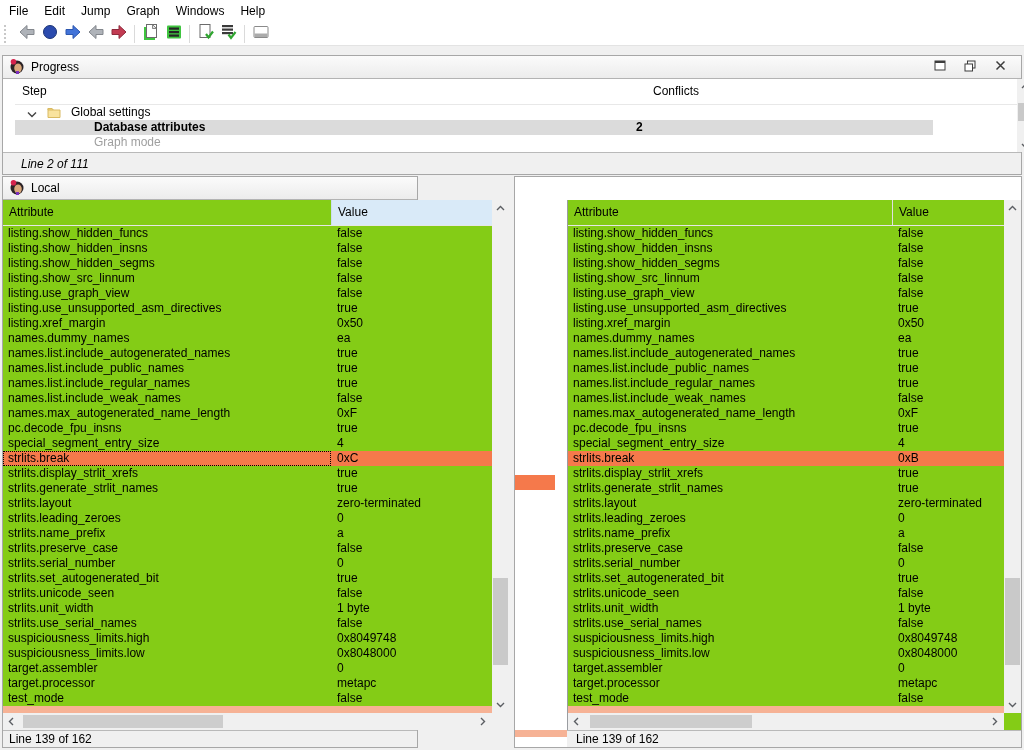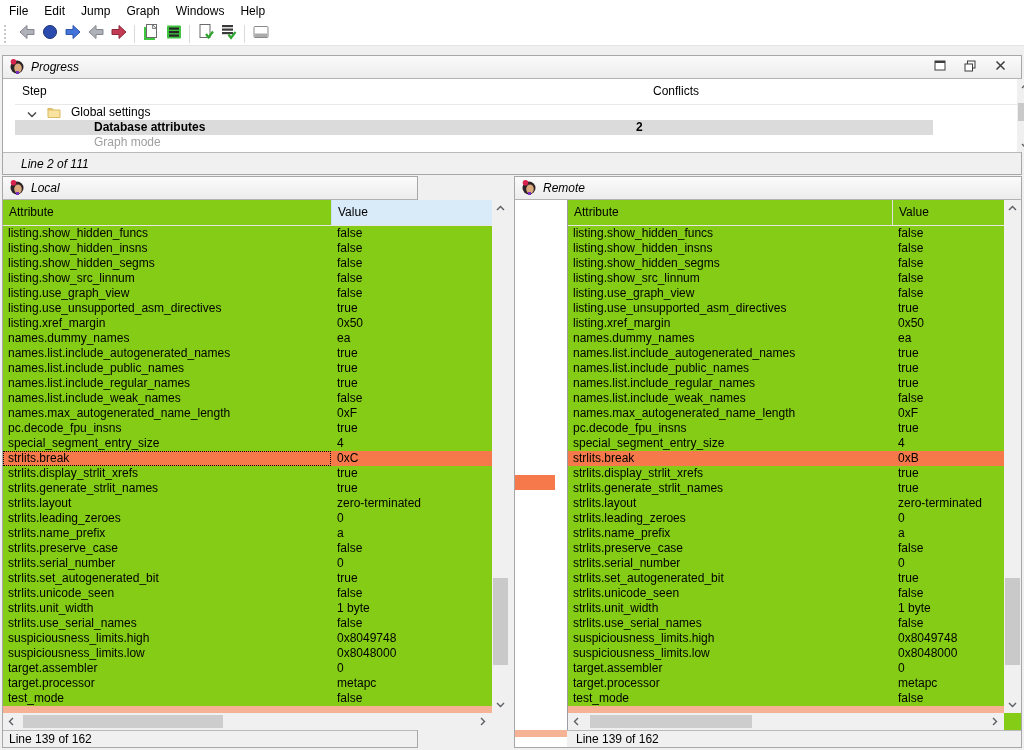--- a/index.html
+++ b/index.html
@@ -11,21 +11,21 @@
   .menubar { position:absolute; left:0; top:0; width:1024px; height:22px; background:#FFF; display:flex; align-items:center; padding-left:1px; }
   .menu-item { padding:1px 8px; cursor:default; }
   .toolbar { position:absolute; left:0; top:22px; width:1024px; height:24px; background:#FFF; border-bottom:1px solid #E3E3E3; display:flex; align-items:center; }
   .tb-handle { width:6px; height:18px; border-left:2px dotted #C8C8C8; margin:0 5px 0 4px; }
   .tb-btn { width:23px; height:22px; display:flex; align-items:center; justify-content:center; }
   .tb-sep { width:1px; height:18px; background:#DADADA; margin:0 4px; }
 
   
   .window { position:absolute; background:#FFF; border:1px solid #A7A7A7; }
   .titlebar { position:absolute; left:0; top:0; right:0; height:23px; background:linear-gradient(#FBFBFB,#ECECEC); border-bottom:1px solid #B3B3B3; display:flex; align-items:center; padding:0 6px; }
-  .titlebar .title { margin-left:6px;font-style:italic; }
+  .titlebar .title { margin-left:6px; }
   .win-buttons { margin-left:auto; display:flex; gap:16px; align-items:center; padding-right:8px; }
   .win-btn { width:14px; height:14px; display:flex; align-items:center; justify-content:center; }
   .statusbar { position:absolute; left:0; right:0; background:#F0F0F0; border-top:1px solid #B9B9B9; display:flex; align-items:center; }
 
   
   #progress-window { left:2px; top:55px; width:1020px; height:120px; }
   #progress-tree { position:absolute; left:12px; top:23px; width:1018px; height:73px; background:#FFF; overflow:hidden; }
   .tree-head { position:relative; height:26px; border-bottom:1px solid #E8E8E8; }
   .tree-head .h-step { position:absolute; left:7px; line-height:25px; }
   .tree-head .h-conf { position:absolute; left:638px; line-height:25px; }
@@ -418,29 +418,20 @@
             </svg>
           </div>
       </div>
     </div>
     <div class="statusbar panel-status" id="local-status">
       <span>Line 139 of 162</span>
     </div>
   </div>
 
   <div class="window" id="remote-window">
-    <div class="titlebar">
-      <span><svg width="16" height="16" viewBox="0 0 16 16">
-            <circle cx="8" cy="9" r="6.5" fill="#2A2226"></circle>
-            <ellipse cx="9" cy="10" rx="3.8" ry="4.6" fill="#D9A87C"></ellipse>
-            <circle cx="4.5" cy="3.8" r="2.8" fill="#D6224C"></circle>
-            <rect x="7" y="13" width="3" height="3" fill="#7B2FBE"></rect>
-          </svg></span>
-      <span class="title">Remote</span>
-    </div>
     <div id="remote-gutter">
       <div class="gutter-conflict"></div>
       <div class="gutter-clipped"></div>
     </div>
     <div class="panel-table" id="remote-table">
       <div class="thead">
         <span class="h-attr">Attribute</span>
         <span class="h-val">Value</span>
       </div>
       <div class="trows" id="remote-rows">

